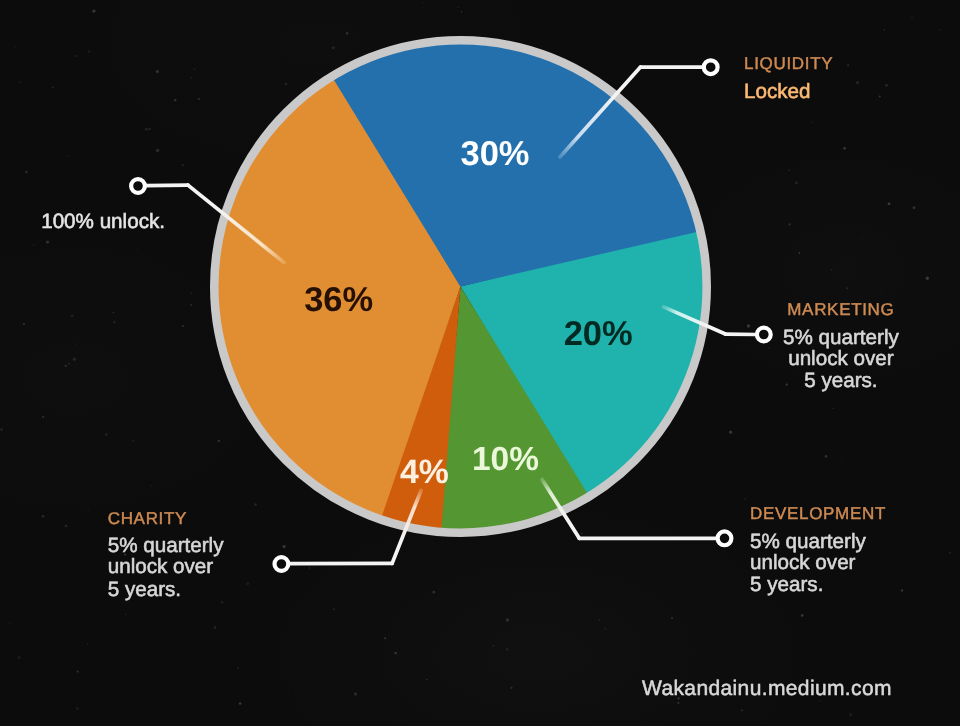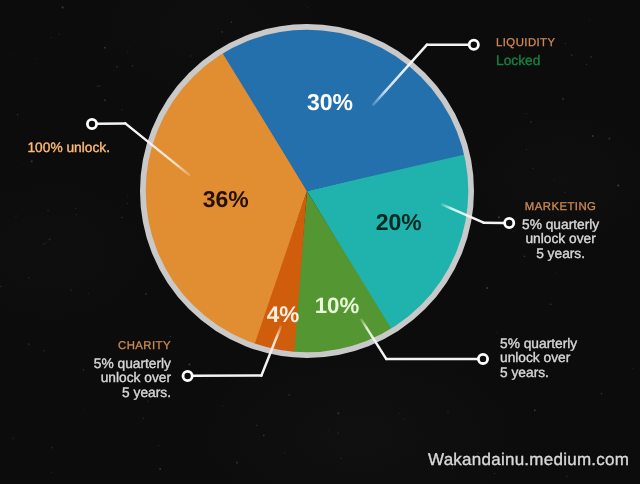--- a/index.html
+++ b/index.html
@@ -26,21 +26,21 @@
     font-weight:normal;font-size:11.35px;letter-spacing:0.45px;
     line-height:17px;white-space:nowrap;
     -webkit-text-stroke:0.3px currentColor;
   }
   .lbl-body{
     font-size:13.75px;line-height:14.5px;white-space:pre-line;
     margin-top:1.5px;
     -webkit-text-stroke:0.38px currentColor;
   }
   .footer{
-    position:absolute;font-size:17px;letter-spacing:0.25px;white-space:nowrap;
+    position:absolute;font-size:14px;letter-spacing:0.25px;white-space:nowrap;
     -webkit-text-stroke:0.35px currentColor;
   }
 </style>
 </head>
 <body style="background: rgb(12, 12, 12);">
 
 <div id="stage">
   <div id="nebula"></div>
   <svg class="layer" id="star-layer">
       <circle cx="633.4" cy="368.5" r="0.71" fill="#ffffff" opacity="0.089"></circle>
@@ -234,41 +234,42 @@
       </g>
       <g>
         <line x1="189.2" y1="174.9" x2="125.3" y2="123.4" stroke="url(#lg4)" stroke-width="2.5" stroke-linecap="round"></line>
         <polyline points="125.3,123.4 97,123.8" fill="none" stroke="#f4f4f4" stroke-width="2.5" stroke-linecap="round" stroke-linejoin="round"></polyline>
         <circle cx="92" cy="124" r="4.6" fill="none" stroke="#ffffff" stroke-width="2.8"></circle>
       </g>
     </svg>
 
   <div class="label-block" id="cb-0" style="left:496px;top:35px;text-align:left;">
     <div class="lbl-title" style="color: rgb(205, 138, 82);">LIQUIDITY</div>
-    <div class="lbl-body" style="color: #15803d;">Locked</div>
+    <div class="lbl-body" style="color: #fdba74;">Locked</div>
   </div>
 
   <div class="label-block" id="cb-1" style="left:522px;top:199px;text-align:center;">
     <div class="lbl-title" style="color: rgb(205, 138, 82);">MARKETING</div>
     <div class="lbl-body" style="color: rgb(215, 215, 215);">5% quarterly
 unlock over
 5 years.</div>
   </div>
 
   <div class="label-block" id="cb-2" style="left:500px;top:335px;text-align:left;">
+    <div class="lbl-title" style="color: rgb(205, 138, 82);">DEVELOPMENT</div>
     <div class="lbl-body" style="color: rgb(215, 215, 215);">5% quarterly
 unlock over
 5 years.</div>
   </div>
 
-  <div class="label-block" id="cb-3" style="right:469px;top:338px;text-align:right;">
+  <div class="label-block" id="cb-3" style="right:491px;top:338px;text-align:left;">
     <div class="lbl-title" style="color: rgb(205, 138, 82);">CHARITY</div>
     <div class="lbl-body" style="color: rgb(215, 215, 215);">5% quarterly
 unlock over
 5 years.</div>
   </div>
 
   <div class="label-block" id="cb-4" style="right:530px;top:141px;text-align:right;">
-    <div class="lbl-body" style="margin-top: -0.5px; color: #fdba74;">100% unlock.</div>
+    <div class="lbl-body" style="margin-top: -0.5px; color: #e5e5e5;">100% unlock.</div>
   </div>
 
   <div class="footer" style="left: 428px; top: 450px; color: rgb(216, 216, 216);">Wakandainu.medium.com</div>
 </div>
 
 </body></html>

